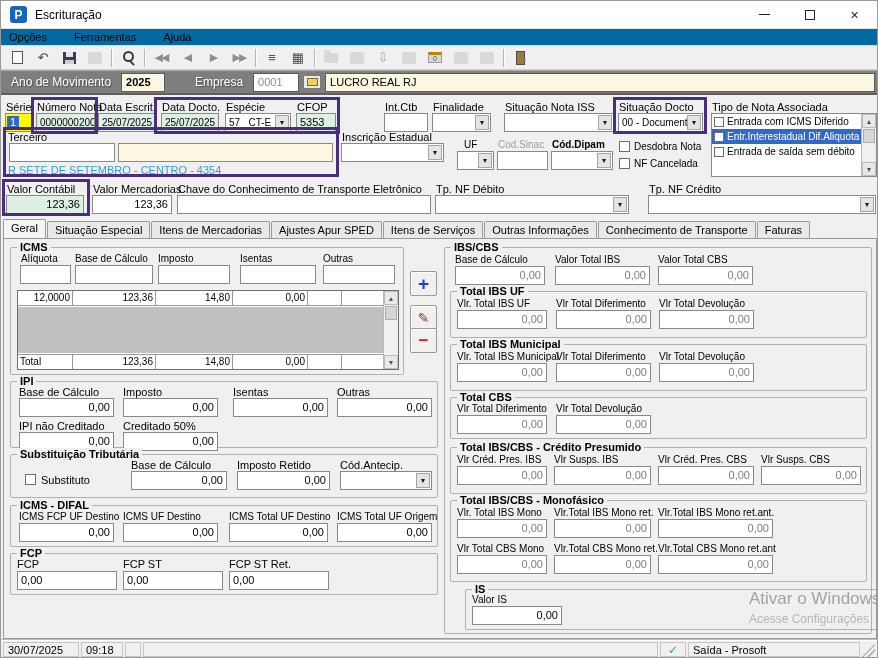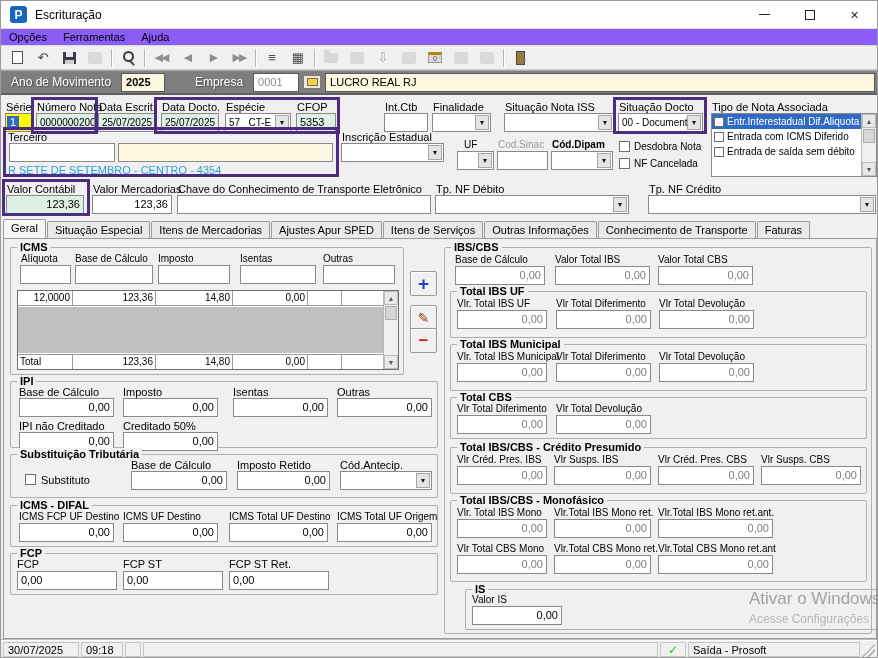--- a/index.html
+++ b/index.html
@@ -10,22 +10,22 @@
   
   .titlebar{position:absolute;left:0;top:0;width:100%;height:28px;background:#fff;
     display:flex;align-items:center;border-bottom:1px solid #e2e2e2;}
   .appicon{width:17px;height:17px;margin:0 8px 0 9px;background:#1666c0;color:#fff;
     border-radius:3px;font-weight:bold;font-size:12px;display:flex;align-items:center;justify-content:center;}
   .apptitle{font-size:12px;}
   .winbtns{margin-left:auto;display:flex;height:100%;}
   .wbtn{width:45px;display:flex;align-items:center;justify-content:center;font-size:14px;color:#222;}
   .wbtn .minglyph{display:block;width:11px;border-top:1px solid #222;}
   .wbtn .maxglyph{display:block;width:10px;height:10px;border:1px solid #222;}
-  .menubar{position:absolute;left:0;top:28px;width:100%;height:17px;background:#8b5cf6;
-    display:flex;align-items:center;gap:0;border-bottom:1px solid #d9d9d9;}
+  .menubar{position:absolute;left:0;top:28px;width:100%;height:17px;background:#0369a1;
+    display:flex;align-items:center;gap:11px;border-bottom:1px solid #d9d9d9;}
   .menuitem{padding:1px 8px;}
   .toolbar{position:absolute;left:0;top:45px;width:100%;height:24px;background:#f0f0f0;
     border-bottom:1px solid #c9c9c9;display:flex;align-items:center;padding-left:3px;}
   .tbtn{width:26px;height:21px;display:flex;align-items:center;justify-content:center;position:relative;}
   .tsep{width:1px;height:18px;background:#b5b5b5;margin:0 3px;box-shadow:1px 0 0 #fff;}
   .dis4{opacity:.45;}
   .g{font-size:13px;color:#4a4a4a;line-height:1;}
   .gnav{font-size:11px;color:#8f8f8f;text-shadow:1px 1px 0 #fff;letter-spacing:-2px;line-height:1;}
   .i-page{width:11px;height:13px;background:#fff;border:1px solid #555;}
   .i-save{width:13px;height:12px;background:#3c3c50;position:relative;}
@@ -237,27 +237,27 @@
     <span class="tb combo" style="left:431px;top:18px;width:59px;"><span></span><span class="ca">▼</span></span>
 
     <span class="lb" style="left:504px;top:6px;">Situação Nota ISS</span>
     <span class="tb combo" style="left:503px;top:18px;width:110px;"><span></span><span class="ca">▼</span></span>
 
     <span class="lb" style="left:618px;top:6px;">Situação Docto</span>
     <span class="tb combo fs10" style="left:617px;top:18px;width:85px;"><span>00 - Document</span><span class="ca">▼</span></span>
 
     <span class="lb" style="left:711px;top:6px;">Tipo de Nota Associada</span>
     <div class="listbox" style="left:710px;top:18px;width:166px;height:64px;">
+      <div class="li">
+          <span class="cb2"></span>
+          <span>Entrada com ICMS Diferido</span>
+        </div>
       <div class="li sel">
           <span class="cb2"></span>
           <span>Entr.Interestadual Dif.Aliquota</span>
-        </div>
-      <div class="li">
-          <span class="cb2"></span>
-          <span>Entrada com ICMS Diferido</span>
         </div>
       <div class="li">
           <span class="cb2"></span>
           <span>Entrada de saída sem débito</span>
         </div>
       <div class="vsb">
           <div class="ar">▲</div>
           <div class="th"></div>
           <div class="ar dn">▼</div>
         </div>

